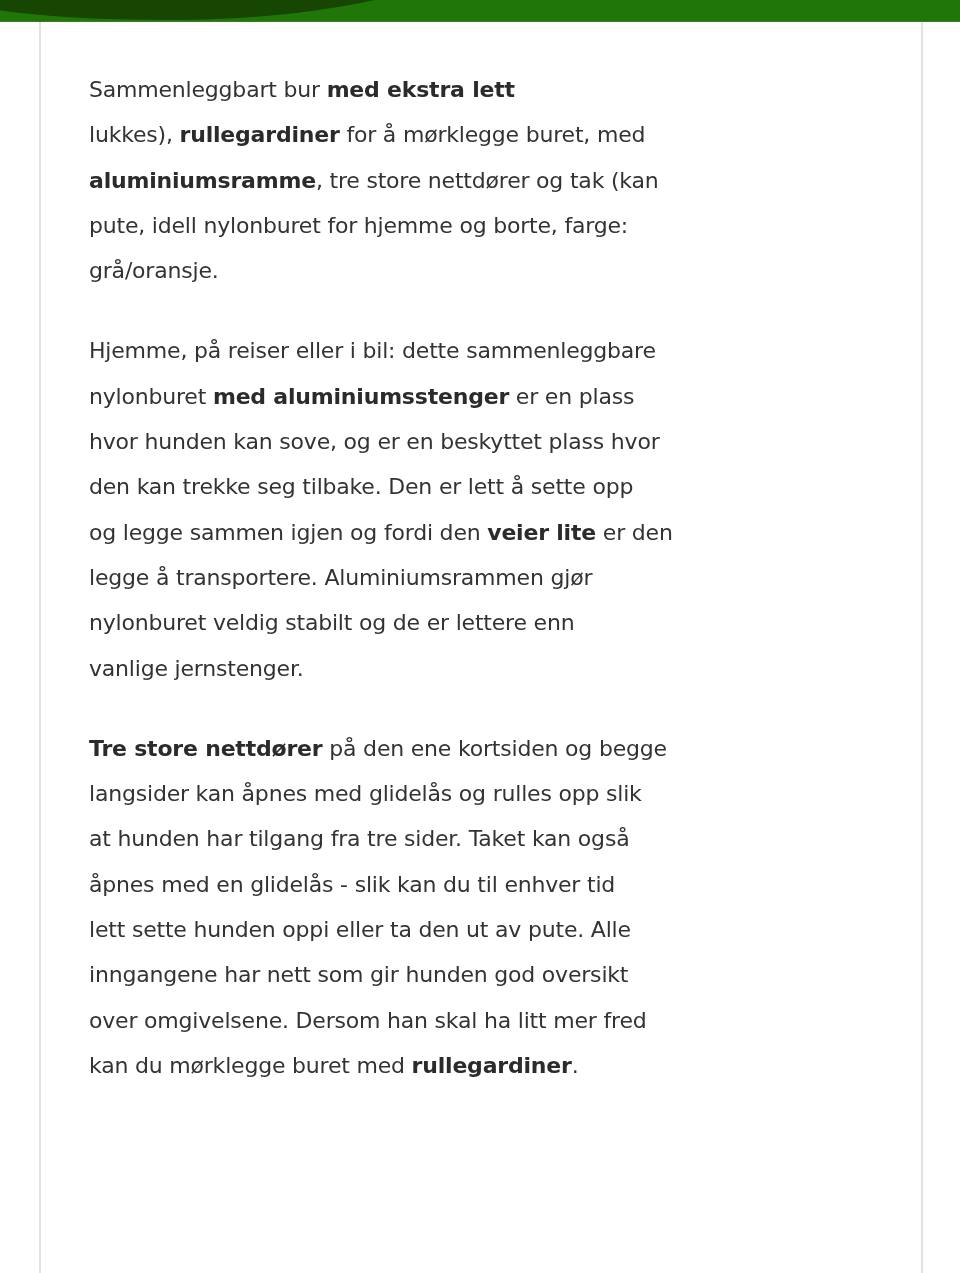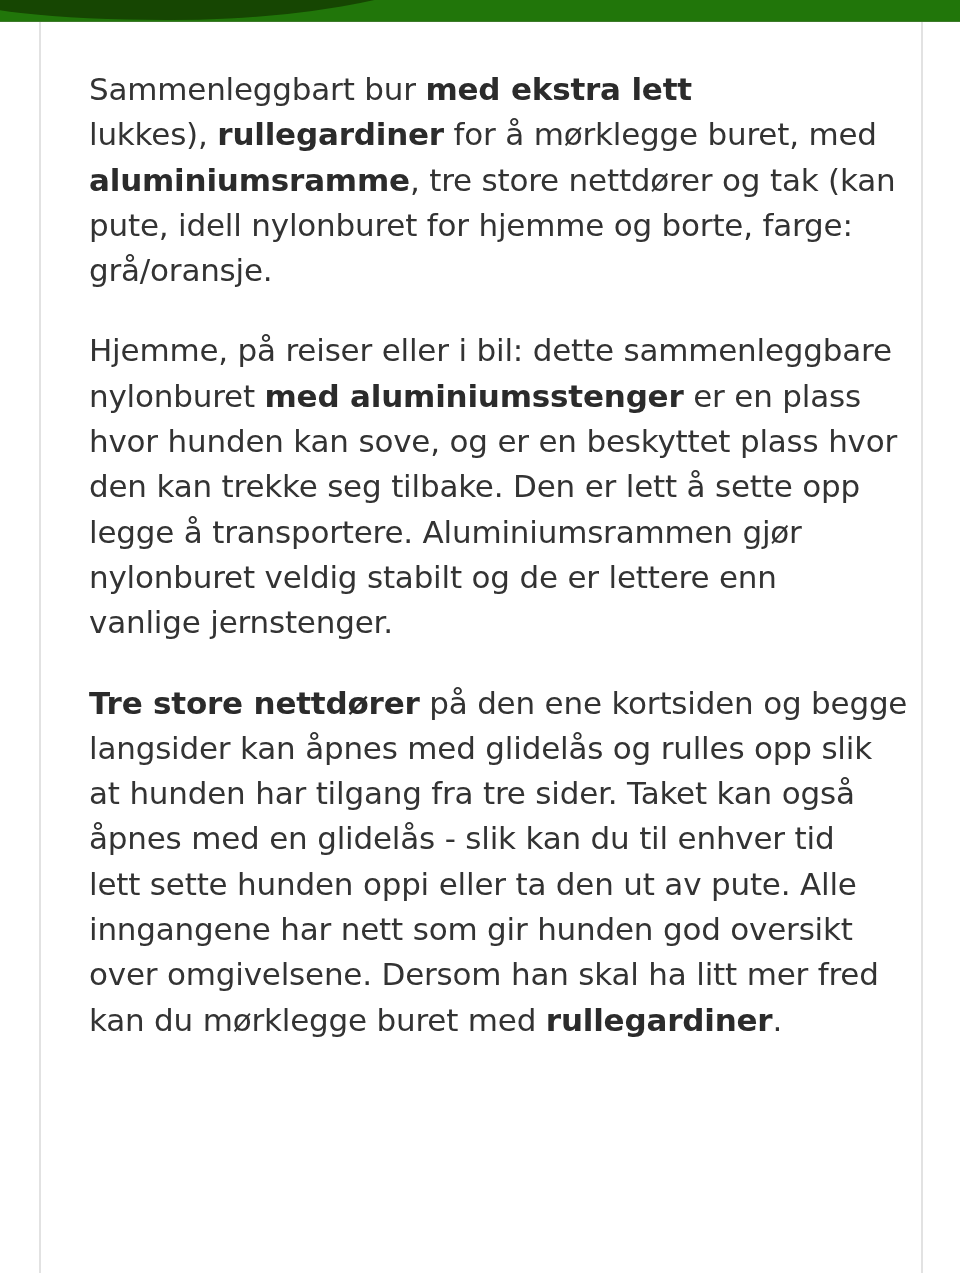--- a/index.html
+++ b/index.html
@@ -43,21 +43,21 @@
     background: #ffffff;
   }
   .content {
     position: absolute;
     left: 89px;
     top: 67px;
     width: 800px;
   }
   .para {
     margin: 0 0 35px 0;
-    font-size: 31px;
+    font-size: 22px;
     line-height: 45.3px;
     color: #333333;
     letter-spacing: -0.2px;
     white-space: nowrap;
   }
   .line { display: block; }
   .b { font-weight: bold; color: #2b2b2b; }
 </style>
 </head>
 <body>
@@ -74,20 +74,21 @@
       <span class="line"><span>lukkes), </span><strong class="b">rullegardiner</strong><span> for å mørklegge buret, med</span></span>
       <span class="line"><strong class="b">aluminiumsramme</strong><span>, tre store nettdører og tak (kan</span></span>
       <span class="line"><span>pute, idell nylonburet for hjemme og borte, farge:</span></span>
       <span class="line"><span>grå/oransje.</span></span>
     </p>
     <p class="para">
       <span class="line"><span>Hjemme, på reiser eller i bil: dette sammenleggbare</span></span>
       <span class="line"><span>nylonburet </span><strong class="b">med aluminiumsstenger</strong><span> er en plass</span></span>
       <span class="line"><span>hvor hunden kan sove, og er en beskyttet plass hvor</span></span>
       <span class="line"><span>den kan trekke seg tilbake. Den er lett å sette opp</span></span>
+      <span class="line"><span>og legge sammen igjen og fordi den </span><strong class="b">veier lite</strong><span> er den</span></span>
       <span class="line"><span>legge å transportere. Aluminiumsrammen gjør</span></span>
       <span class="line"><span>nylonburet veldig stabilt og de er lettere enn</span></span>
       <span class="line"><span>vanlige jernstenger.</span></span>
     </p>
     <p class="para">
       <span class="line"><strong class="b">Tre store nettdører</strong><span> på den ene kortsiden og begge</span></span>
       <span class="line"><span>langsider kan åpnes med glidelås og rulles opp slik</span></span>
       <span class="line"><span>at hunden har tilgang fra tre sider. Taket kan også</span></span>
       <span class="line"><span>åpnes med en glidelås - slik kan du til enhver tid</span></span>
       <span class="line"><span>lett sette hunden oppi eller ta den ut av pute. Alle</span></span>

